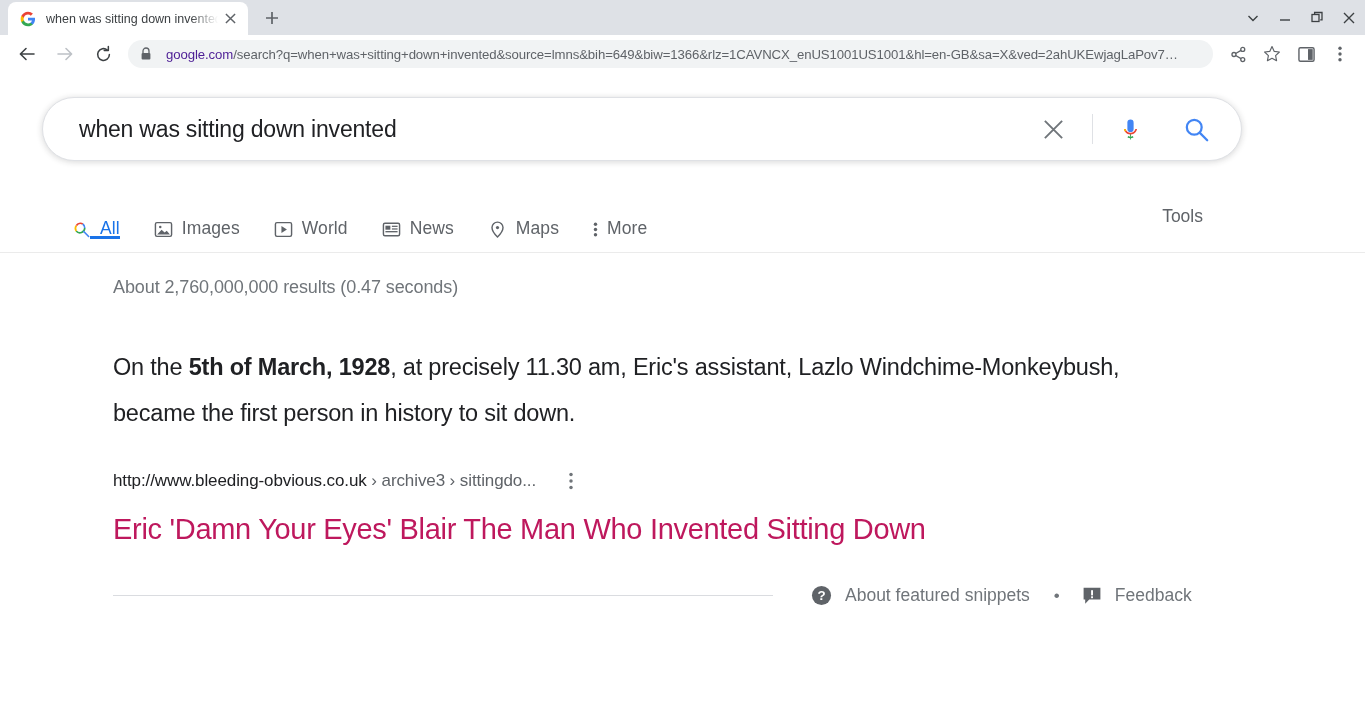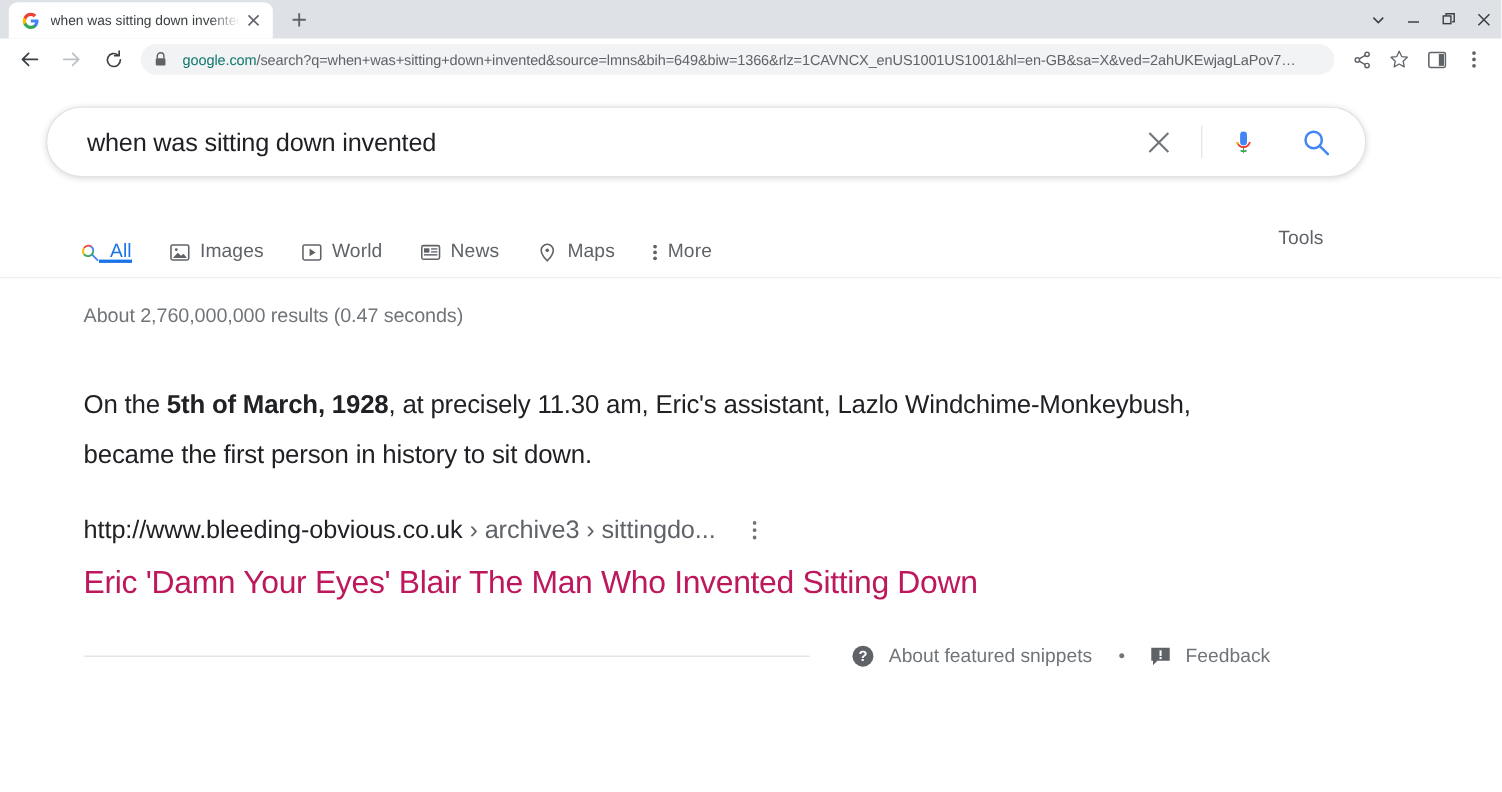--- a/index.html
+++ b/index.html
@@ -97,21 +97,21 @@
     overflow: hidden;
   }
   .omnibox .lock { flex: 0 0 16px; margin-right: 10px; display:flex; align-items:center; }
   .url {
     font-size: 13.2px;
     color: #5f6368;
     white-space: nowrap;
     overflow: hidden;
     letter-spacing: -0.1px;
   }
-  .url .host { color: #0f766e; }
+  .url .host { color: #4c1d95; }
   .tb-icon {
     width: 28px; height: 28px;
     flex: 0 0 28px;
     display: flex; align-items: center; justify-content: center;
     margin: 0 3px;
     color: #5f6368;
   }
 
   
   .page { position: relative; background: #fff; height: 647px; }
@@ -180,21 +180,21 @@
   }
   .tools {
     position: absolute;
     right: 162px; top: 0;
     height: 46px;
     display: flex; align-items: center;
     font-size: 17.5px;
     color: #5f6368;
   }
 
-  .results { padding-left: 76px; }
+  .results { padding-left: 113px; }
   .resultstats {
     font-size: 18px;
     color: #70757a;
     margin-top: 24px;
     letter-spacing: -0.1px;
   }
 
   .snippet {
     margin-top: 46px;
     font-size: 23.5px;
@@ -204,21 +204,21 @@
     letter-spacing: -0.2px;
   }
   .snippet b { font-weight: 700; }
 
   .breadcrumb-row {
     margin-top: 32px;
     display: flex;
     align-items: center;
   }
   .breadcrumb {
-    font-size: 23px;
+    font-size: 17px;
     color: #202124;
     letter-spacing: -0.1px;
   }
   .breadcrumb .crumb { color: #5f6368; }
   .kebab {
     width: 26px; height: 26px;
     margin-left: 22px;
     display: flex; align-items: center; justify-content: center;
     color: #70757a;
   }

